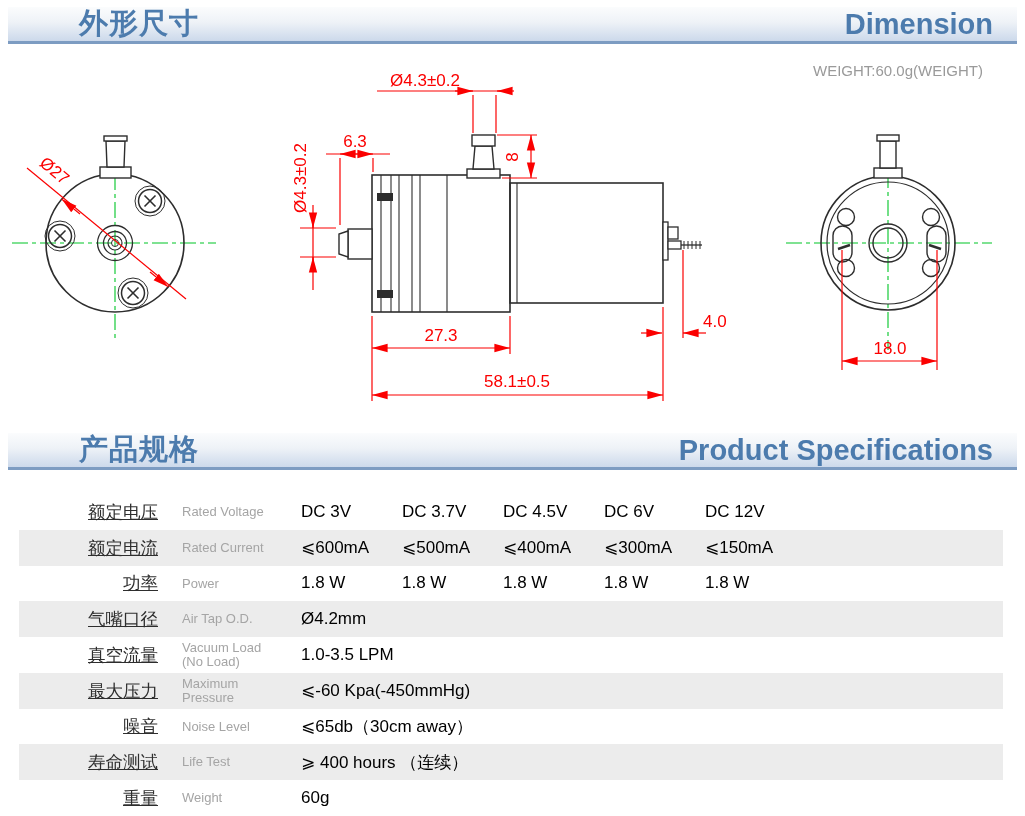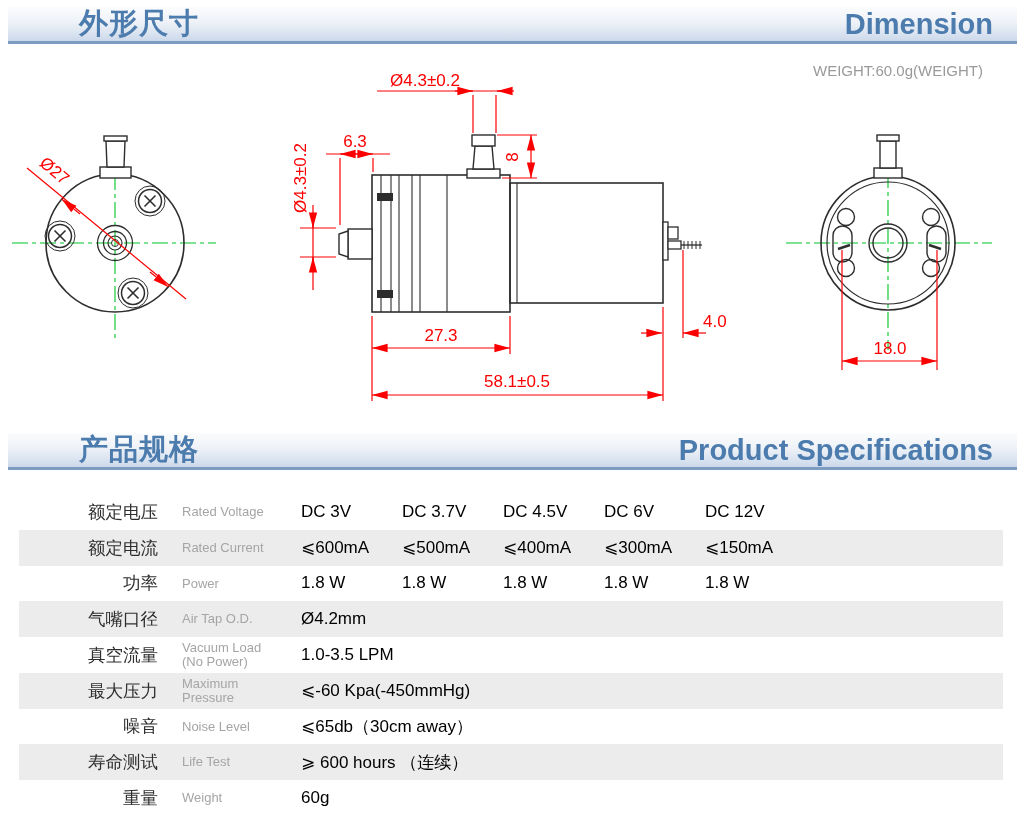--- a/index.html
+++ b/index.html
@@ -18,21 +18,21 @@
   .notes{position:absolute;right:42px;top:60px;text-align:right;color:#9a9a9a;
          font-size:15px;line-height:21px;}
   
   .drawing{position:absolute;left:0;top:0;}
   .dimtxt{font-family:"Liberation Sans","DejaVu Sans",sans-serif;font-size:17px;fill:#fb0000;}
   
   .spec-table{position:absolute;left:19px;top:494px;width:984px;height:322px;
               display:flex;flex-direction:column;}
   .spec-row{height:35.78px;flex:none;display:flex;align-items:center;background:#fff;}
   .spec-row:nth-child(even){background:#ececec;}
-  .spec-row .zh{width:139px;text-align:right;font-size:17.5px;color:#2e2e2e;font-weight:500;flex:none;}
+  .spec-row .zh{width:139px;text-align:right;font-size:17.5px;color:#2e2e2e;font-weight:500;flex:none;text-decoration:underline;}
   .spec-row .en{width:119px;margin-left:24px;font-size:13px;line-height:13.5px;color:#a5a5a5;flex:none;}
   .spec-row .vals{display:flex;align-items:center;font-size:17px;color:#000000;}
   .spec-row .vals .col{width:101px;flex:none;}
 </style>
 </head>
 <body>
 
 <div class="page">
 
   <div class="bar" id="bar-dim">
@@ -277,21 +277,21 @@
           <div>Air Tap O.D.</div>
         </div>
         <div class="vals">
           <span>Ø4.2mm</span>
         </div>
       </div>
       <div class="spec-row">
         <div class="zh">真空流量</div>
         <div class="en">
           <div>Vacuum Load</div>
-          <div>(No Power)</div>
+          <div>(No Load)</div>
         </div>
         <div class="vals">
           <span>1.0-3.5 LPM</span>
         </div>
       </div>
       <div class="spec-row">
         <div class="zh">最大压力</div>
         <div class="en">
           <div>Maximum</div>
           <div>Pressure</div>
@@ -308,21 +308,21 @@
         <div class="vals">
           <span>⩽65db（30cm away）</span>
         </div>
       </div>
       <div class="spec-row">
         <div class="zh">寿命测试</div>
         <div class="en">
           <div>Life Test</div>
         </div>
         <div class="vals">
-          <span>⩾ 600 hours （连续）</span>
+          <span>⩾ 400 hours （连续）</span>
         </div>
       </div>
       <div class="spec-row">
         <div class="zh">重量</div>
         <div class="en">
           <div>Weight</div>
         </div>
         <div class="vals">
           <span>60g</span>
         </div>

